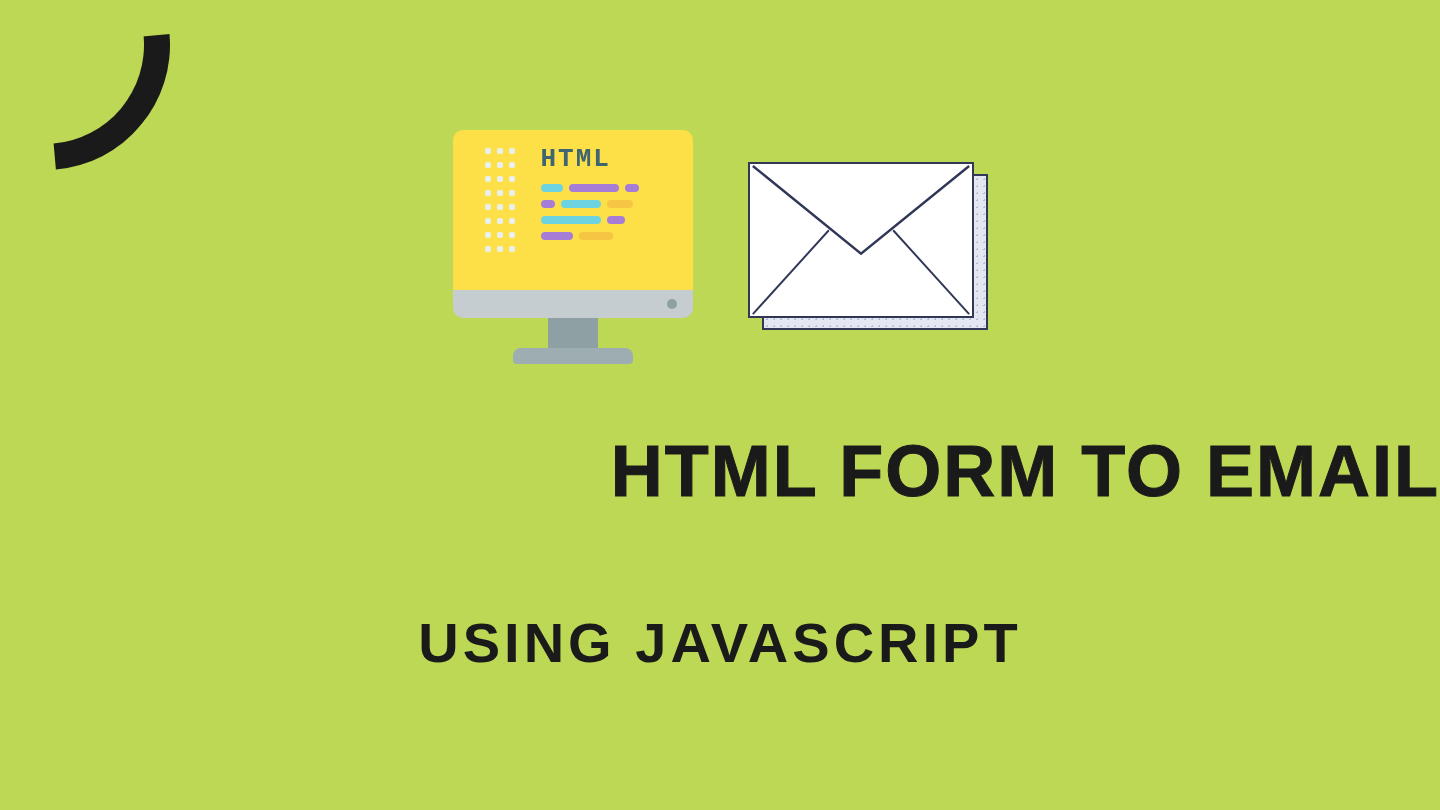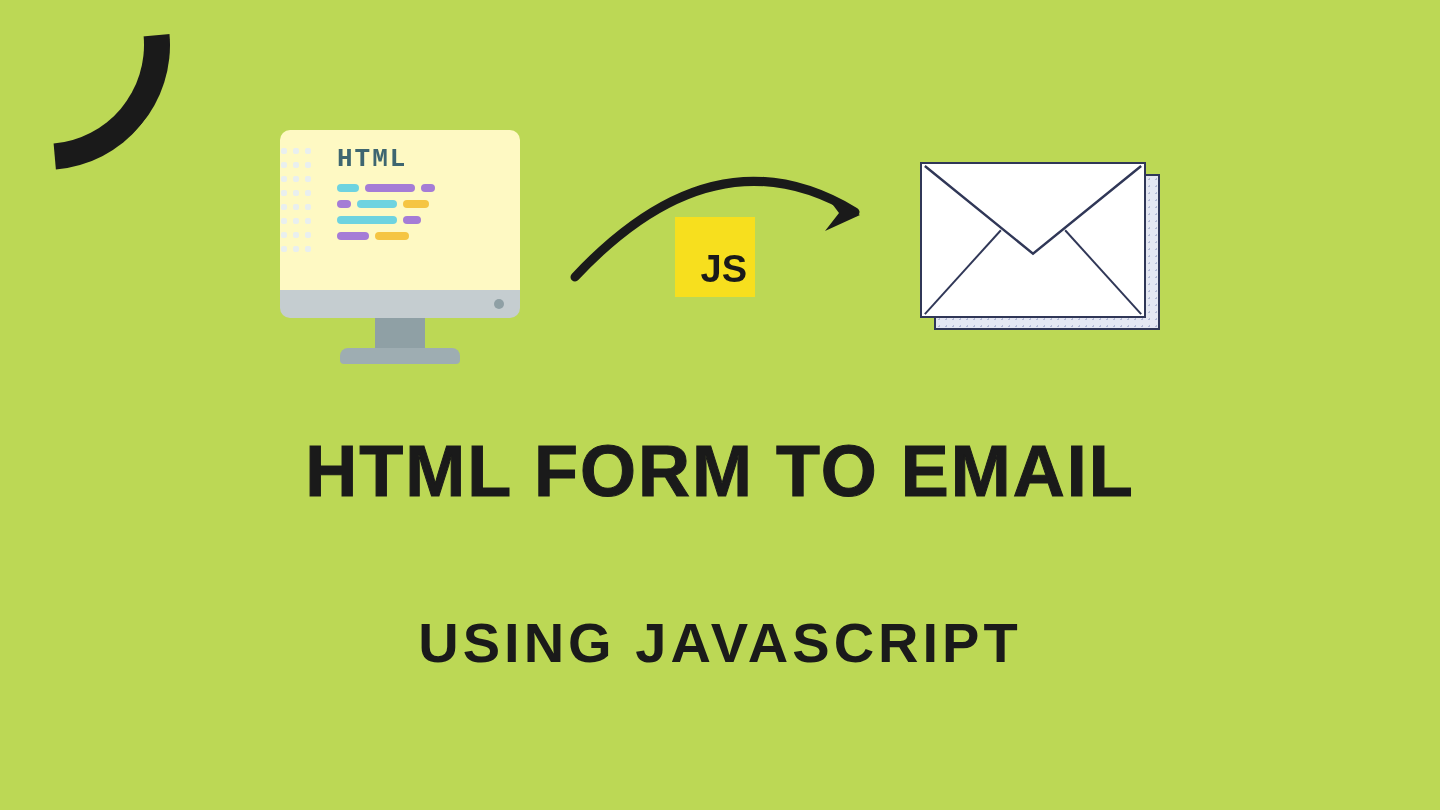--- a/index.html
+++ b/index.html
@@ -32,23 +32,23 @@
     display: flex;
     justify-content: center;
     align-items: center;
     gap: 55px;
   }
   
   .computer { position: relative; width: 240px; }
   .monitor {
     width: 240px;
     height: 160px;
-    background: #fef9c3;
+    background: #fde047;
     border-radius: 10px 10px 0 0;
-    padding: 14px 1px;
+    padding: 14px 32px;
     position: relative;
   }
   .monitor-inner { display: flex; gap: 10px; height: 100%; }
   .sidebar-dots {
     width: 46px;
     display: flex;
     flex-direction: column;
     gap: 8px;
     padding-top: 4px;
   }
@@ -150,21 +150,21 @@
     background: #fff;
     border: 2.5px solid #303757;
   }
   .envelope svg { width: 100%; height: 100%; display: block; }
 
   
   .heading-1 {
     position: absolute;
     top: 430px;
     width: 100%;
-    text-align: center;
+    text-align: right;
     font-size: 72px;
     font-weight: 900;
     color: #1a1a1a;
     font-family: Impact, "Arial Black", sans-serif;
     letter-spacing: 2px;
     text-transform: uppercase;
     -webkit-text-stroke: 1px #1a1a1a;
   }
   .heading-2 {
     position: absolute;
@@ -252,29 +252,20 @@
               <span class="bar c-yellow" style="width:34px"></span>
             </div>
         </div>
       </div>
     </div>
     <div class="monitor-base"></div>
     <div class="stand-neck"></div>
     <div class="stand-foot"></div>
   </div>
 
-  <div class="arrow-block">
-    <svg viewBox="0 0 320 140">
-      <path d="M 10 120 Q 150 -30 290 55" stroke="#1a1a1a" stroke-width="9" fill="none" stroke-linecap="round"></path>
-      <path d="M 295 58 L 262 40 L 274 56 L 260 74 Z" fill="#1a1a1a"></path>
-    </svg>
-    <div class="js-badge">
-      <span>JS</span>
-    </div>
-  </div>
 
   <div class="envelope-wrap">
     <div class="env-shadow"></div>
     <div class="envelope">
       <svg viewBox="0 0 226 156">
         <path d="M 2 2 L 113 92 L 224 2" stroke="#303757" stroke-width="2.5" fill="none"></path>
         <path d="M 2 154 L 80 68" stroke="#303757" stroke-width="2" fill="none"></path>
         <path d="M 224 154 L 146 68" stroke="#303757" stroke-width="2" fill="none"></path>
       </svg>
     </div>

